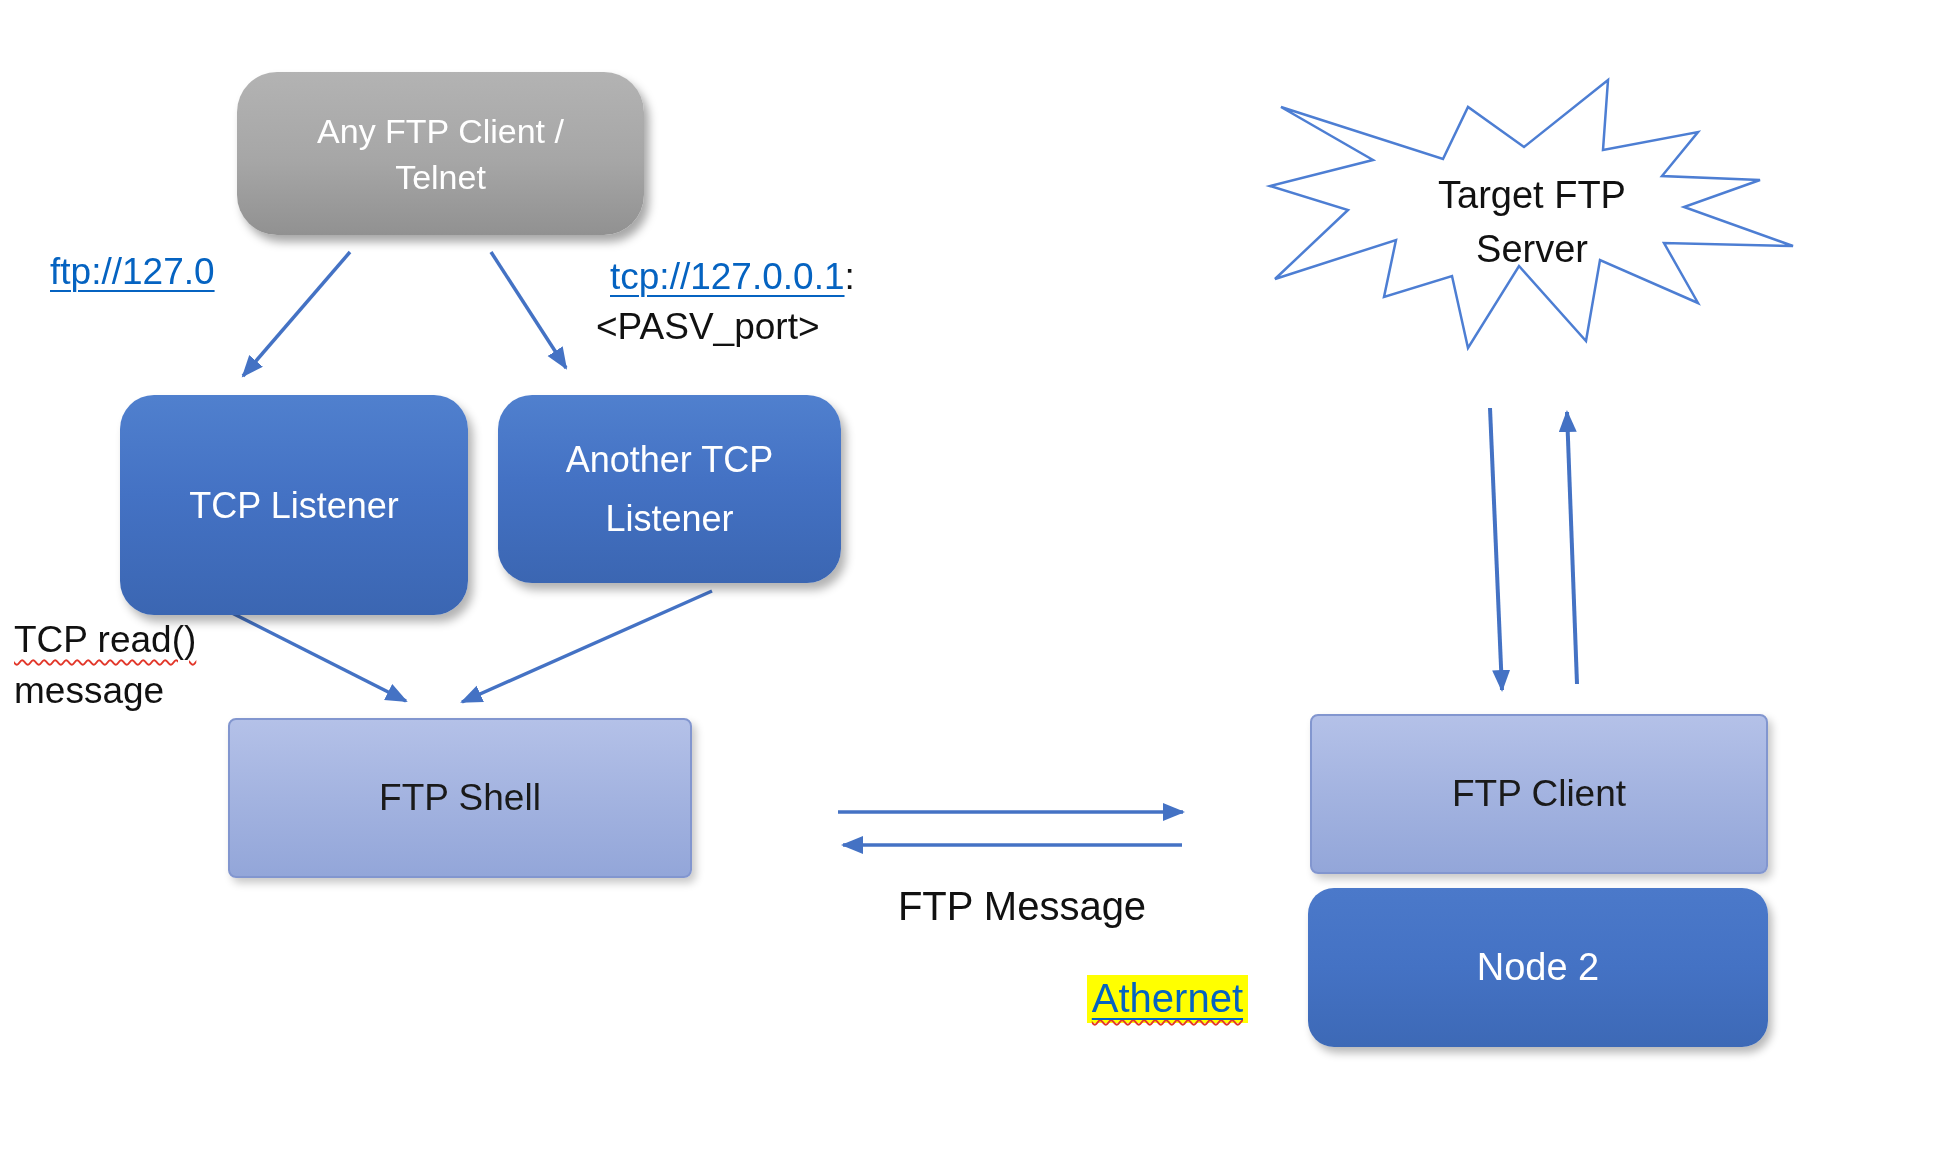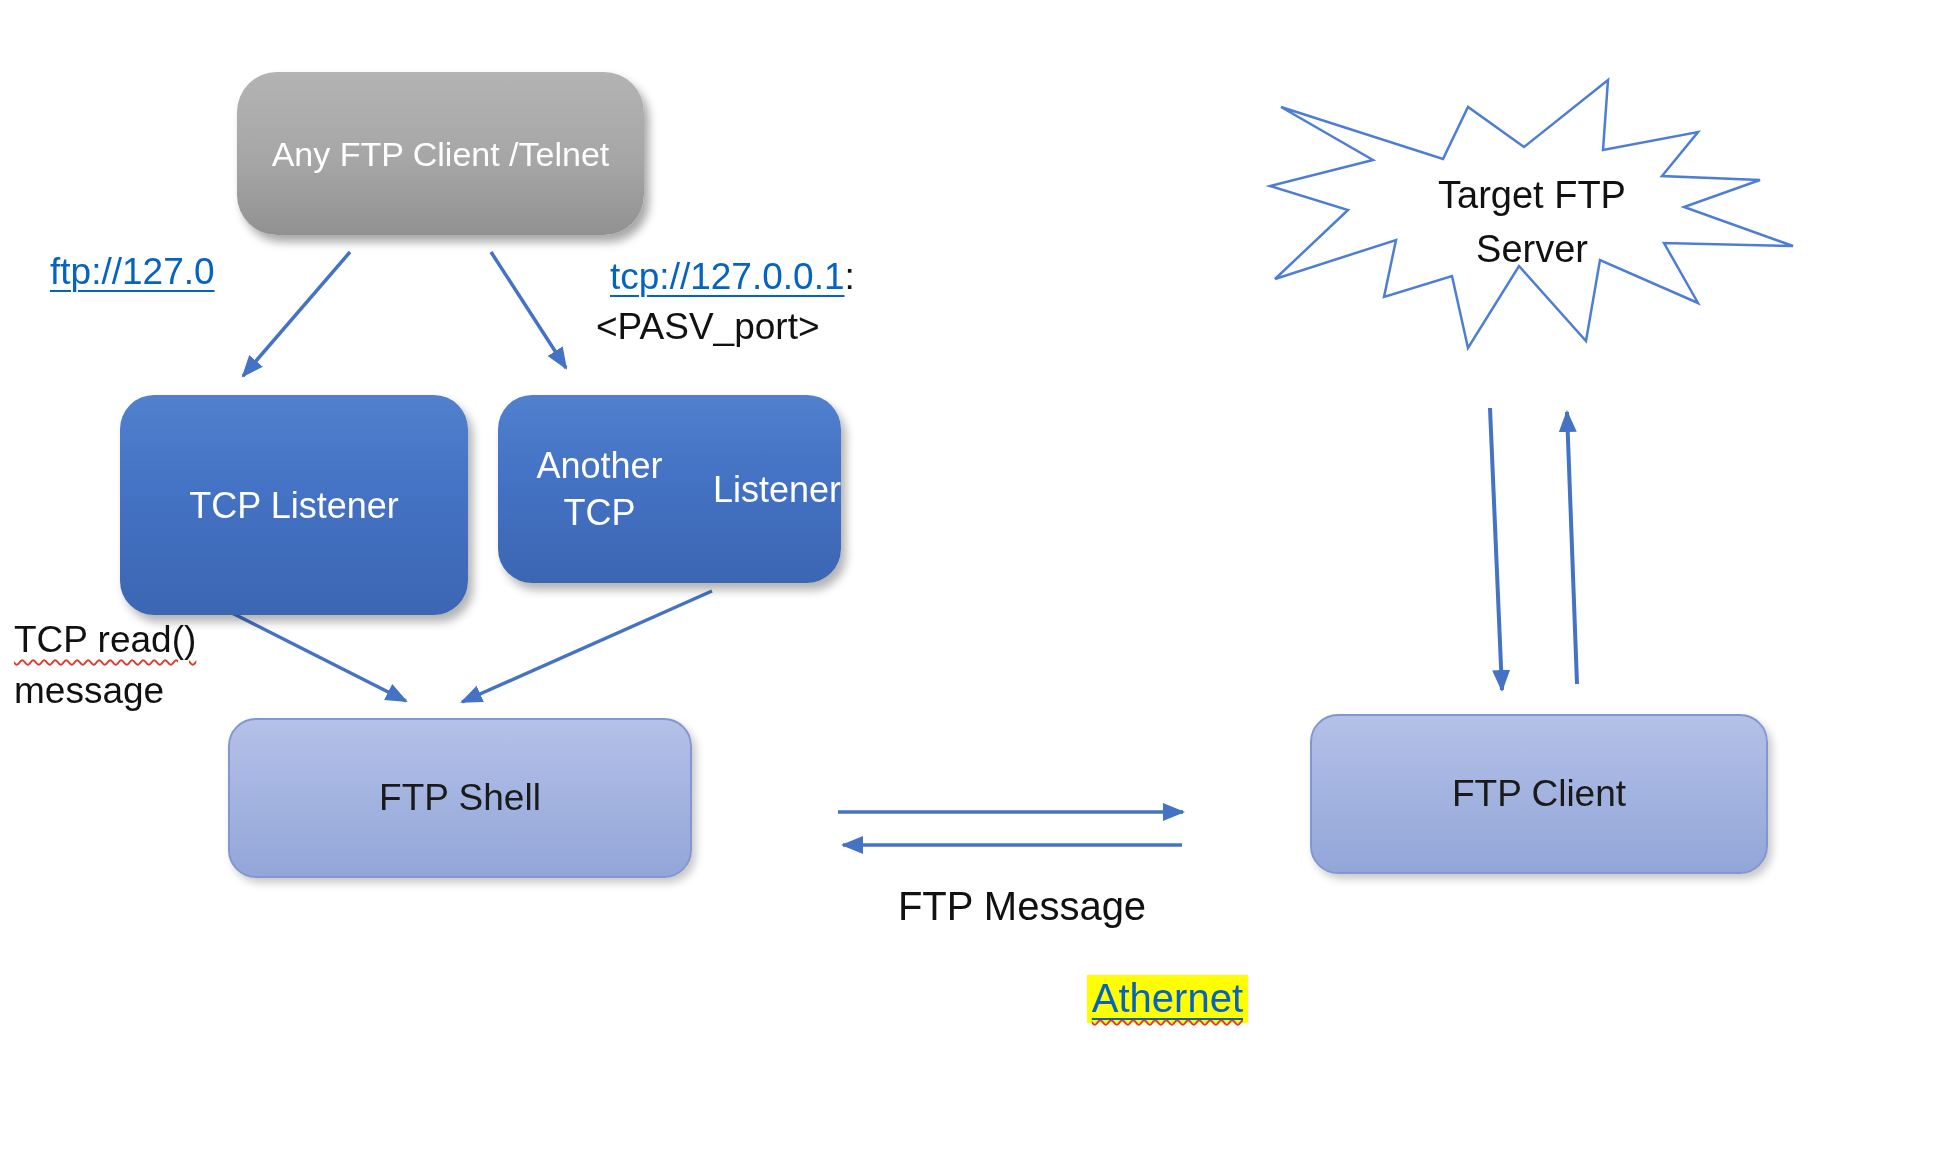--- a/index.html
+++ b/index.html
@@ -9,42 +9,42 @@
     background: #ffffff;
     font-family: "Liberation Sans", sans-serif;
     position: relative;
     overflow: hidden;
   }
   #canvas { position: absolute; inset: 0; width: 1959px; height: 1151px; }
   svg.overlay { position: absolute; left: 0; top: 0; z-index: 1; }
 
   .box {
     position: absolute;
-    display: flex; flex-direction: row;
+    display: flex; flex-direction: column;
     align-items: center; justify-content: center;
     text-align: center;
     z-index: 2;
   }
   .gray-box {
     left: 237px; top: 72px; width: 407px; height: 163px;
     border-radius: 40px;
     background: linear-gradient(180deg, #b3b3b3 0%, #a6a6a6 55%, #919191 100%);
     box-shadow: 5px 7px 10px rgba(0,0,0,0.35);
     color: #ffffff; font-size: 34px; line-height: 46px;
   }
   .blue-box {
     border-radius: 34px;
     background: linear-gradient(180deg, #5080ce 0%, #4472c4 45%, #3b66b2 100%);
     box-shadow: 5px 7px 10px rgba(0,0,0,0.30);
     color: #ffffff; font-size: 36px; line-height: 47px;
   }
   .listener-1 { left: 120px; top: 395px; width: 348px; height: 220px; align-items: center; }
   .listener-2 { left: 498px; top: 395px; width: 343px; height: 188px; gap: 12px; }
   .light-box {
-    border-radius: 28px;
+    border-radius: 8px;
     background: linear-gradient(180deg, #b4c1e8 0%, #a3b3e0 50%, #93a6d9 100%);
     border: 2px solid #8296cf;
     box-shadow: 4px 5px 8px rgba(0,0,0,0.22);
     color: #1a1a1a; font-size: 37px;
   }
   .shell-box  { left: 228px;  top: 718px; width: 464px; height: 160px; }
   .client-box { left: 1310px; top: 714px; width: 458px; height: 160px; }
   .node-box {
     border-radius: 26px;
     background: linear-gradient(180deg, #4b79ca 0%, #4472c4 50%, #3d69b6 100%);
@@ -121,20 +121,23 @@
 
   <div class="box light-box shell-box">
     <div>FTP Shell</div>
   </div>
 
 
   <div class="box light-box client-box">
     <div>FTP Client</div>
   </div>
 
+  <div class="box node-box node-2">
+    <div>Node 2</div>
+  </div>
 
   <div class="txt ftp-url">
     <div class="l1"><span class="link">ftp://127.0</span></div>
   </div>
 
   <div class="txt tcp-url">
     <div class="l1"><span class="link">tcp://127.0.0.1</span><span>:</span></div>
     <div class="l2"><span>&lt;PASV_port&gt;</span></div>
   </div>
 

